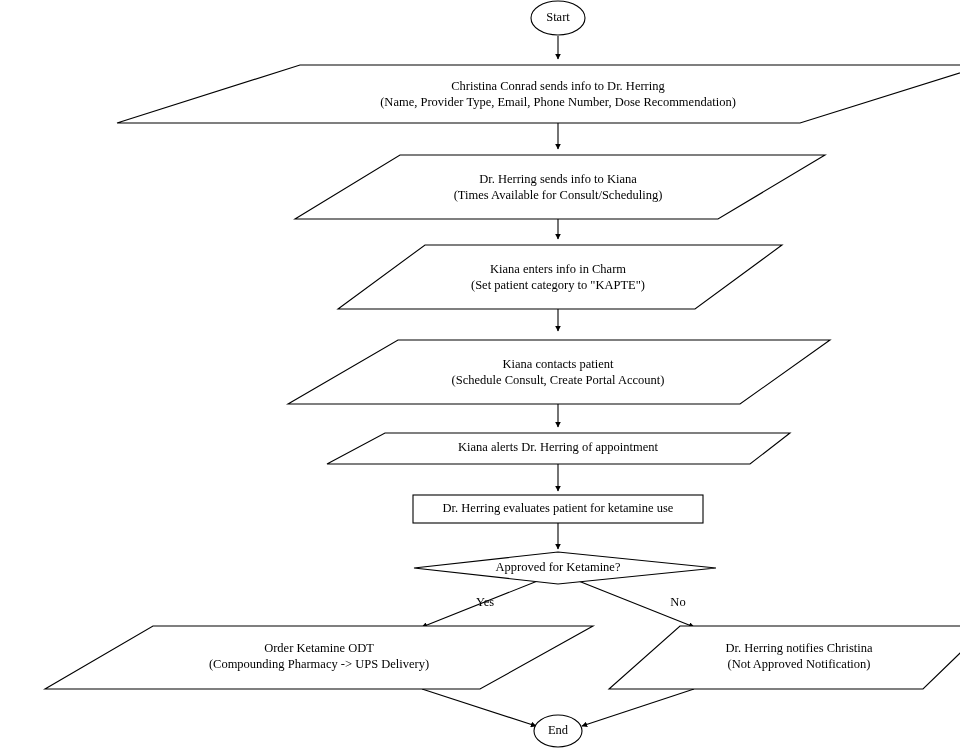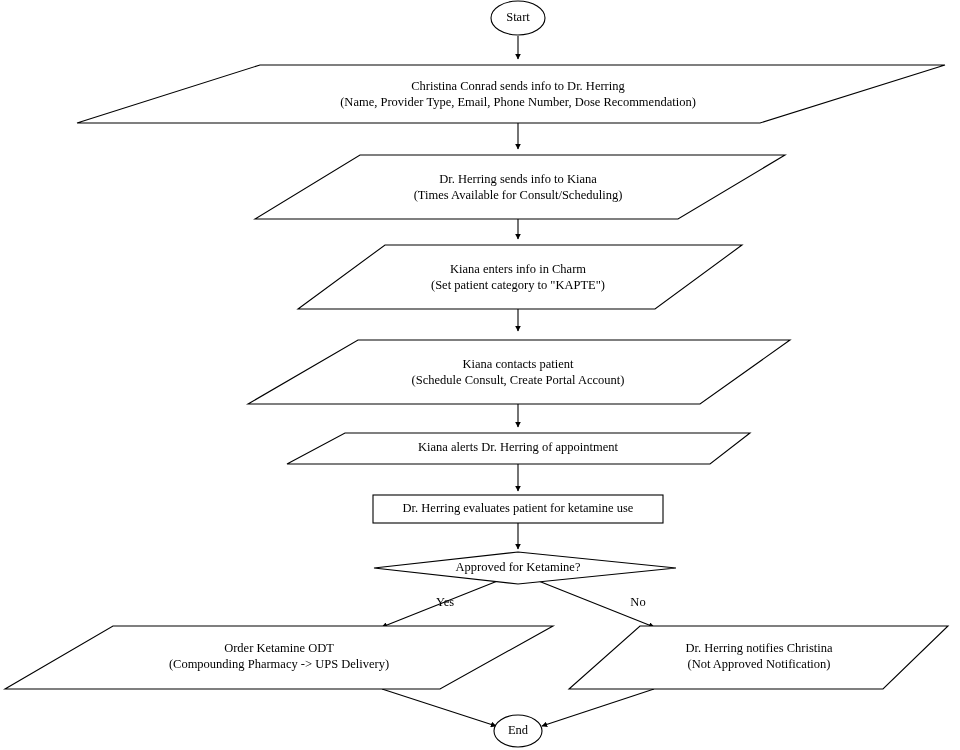--- a/index.html
+++ b/index.html
@@ -10,20 +10,21 @@
   body {
     width: 960px;
     height: 750px;
     font-family: "Liberation Serif", "DejaVu Serif", serif;
     overflow: hidden;
   }
   #flow-root {
     position: relative;
     width: 825px;
     height: 750px;
+    padding-left: 40px;
   }
   svg#flowchart {
     display: block;
     width: 960px;
     height: 750px;
   }
   .shape {
     fill: #ffffff;
     stroke: #000000;
     stroke-width: 1.1;

